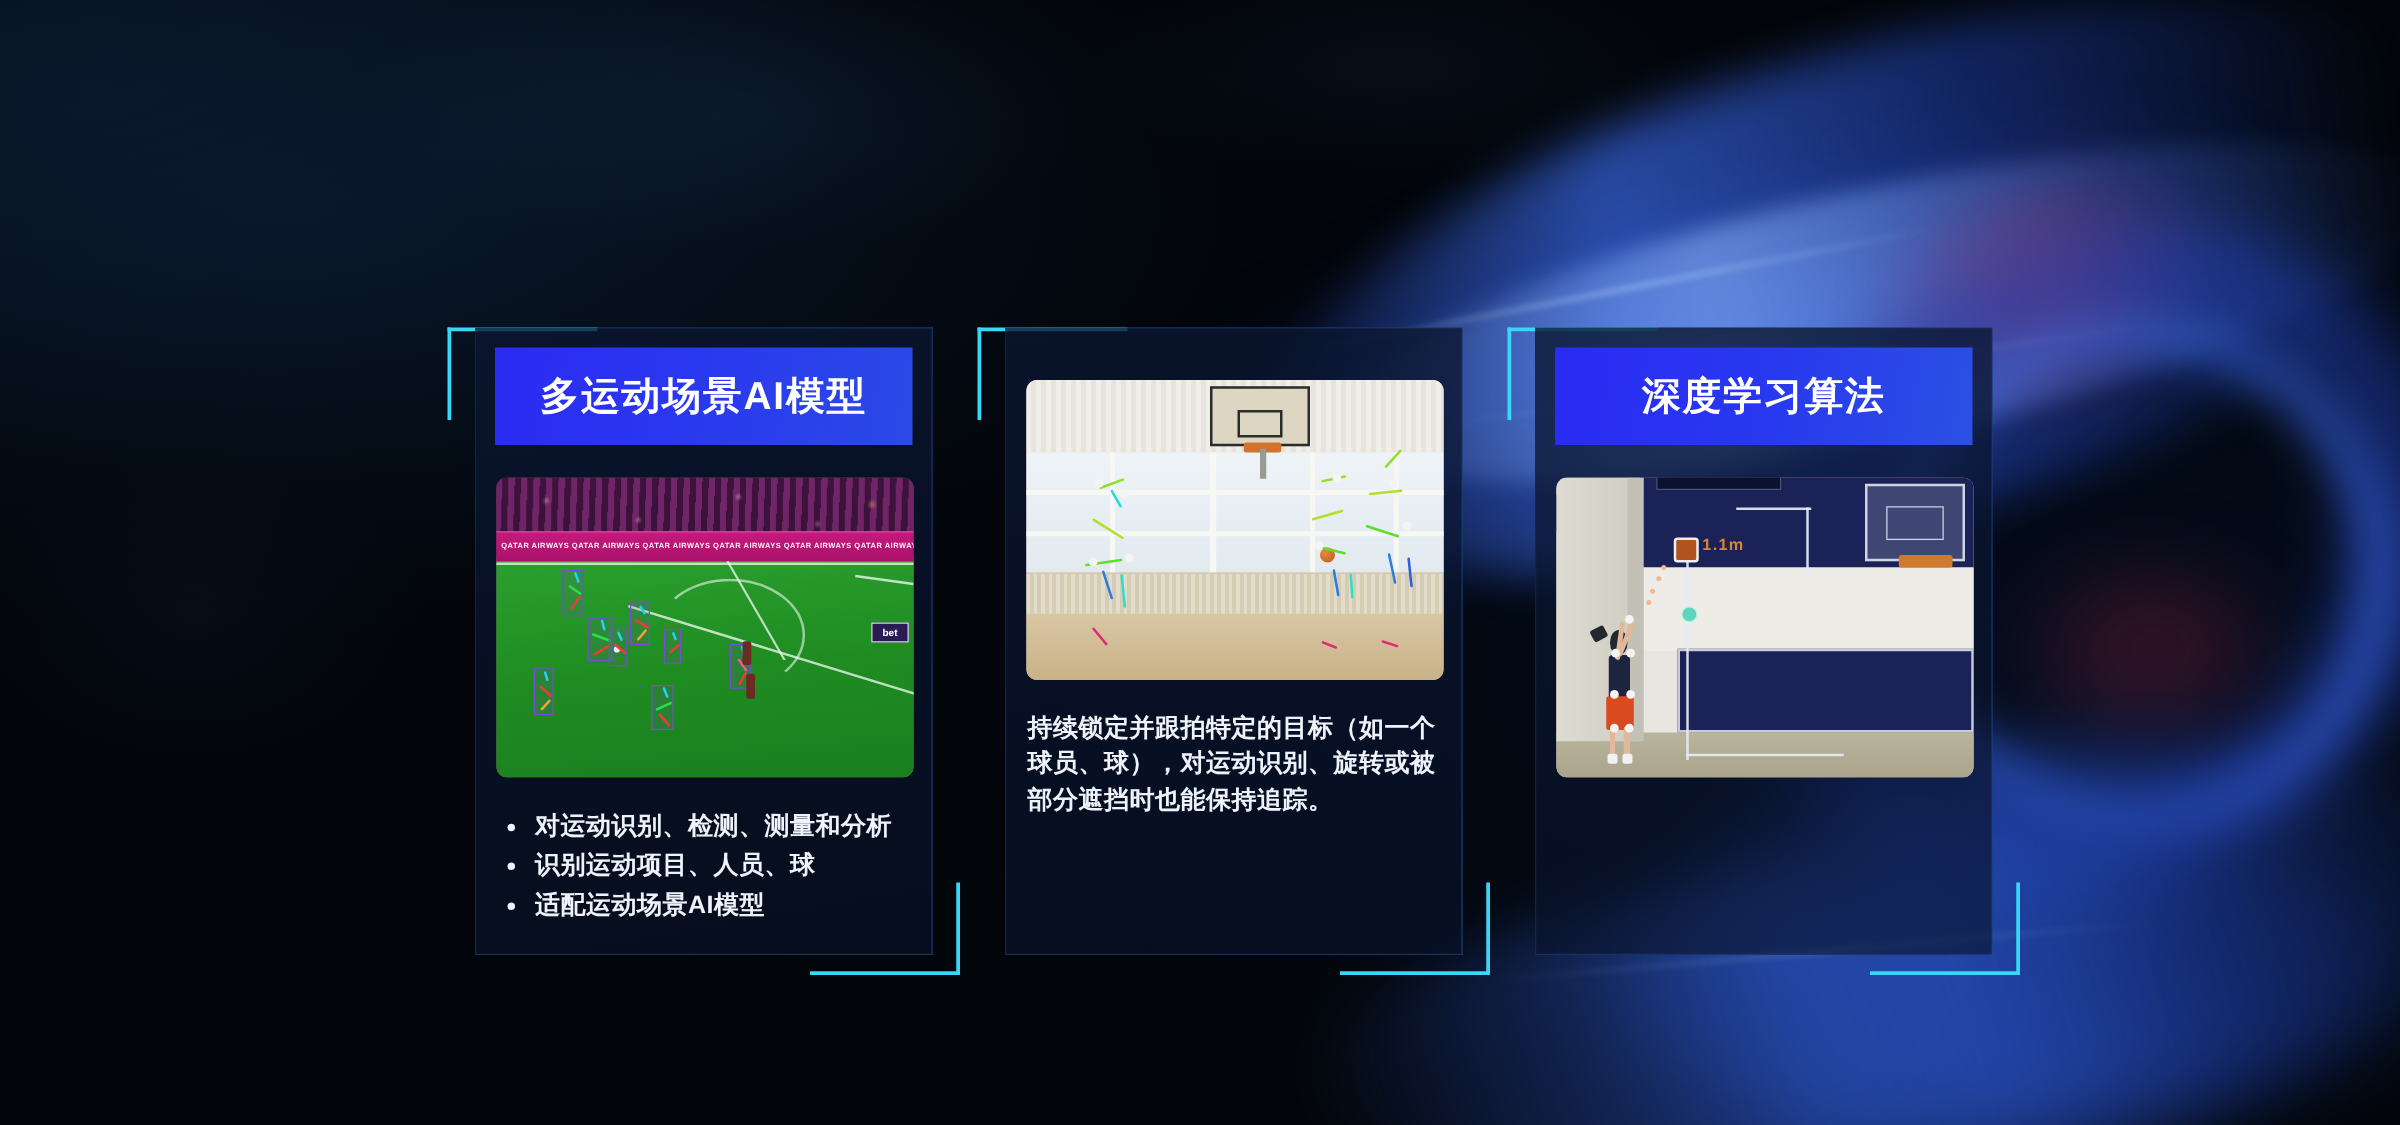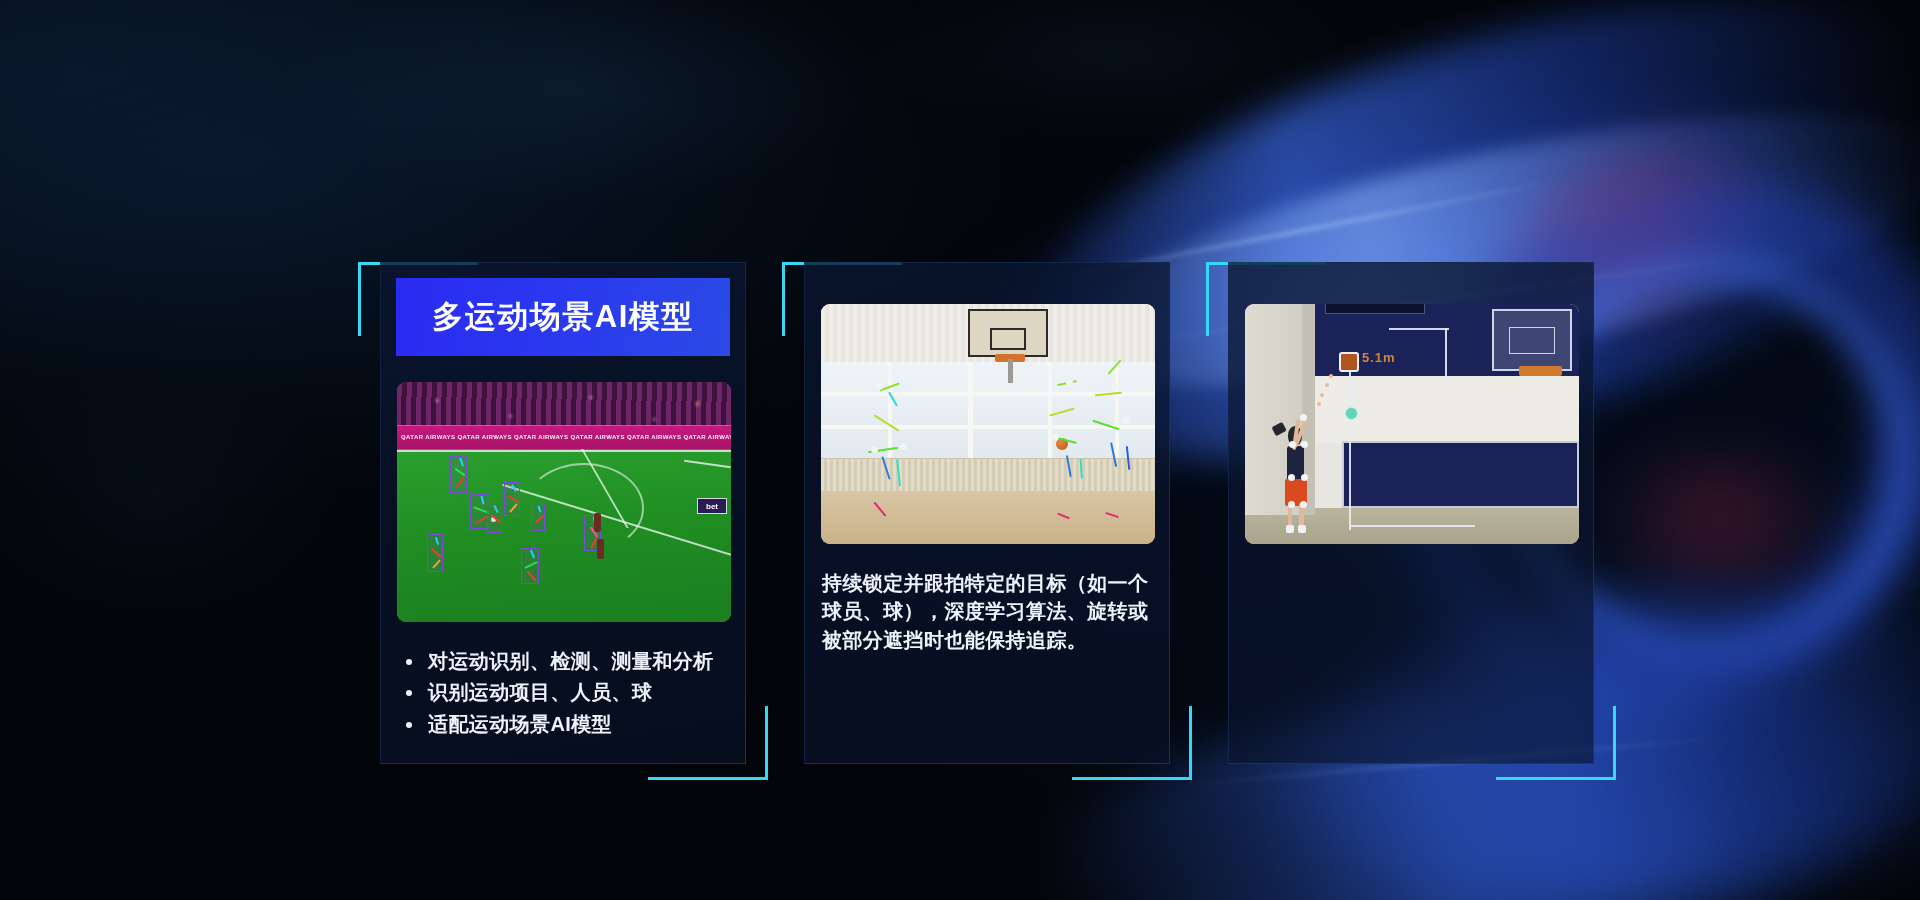--- a/index.html
+++ b/index.html
@@ -436,31 +436,32 @@
             <div class="sline" style="left:6%; top:34%; width:44%; background:#5ce02a; transform:rotate(18deg);"></div>
             <div class="sline" style="left:20%; top:52%; width:40%; background:#2a7ce0; transform:rotate(78deg);"></div>
             <div class="sline" style="left:44%; top:54%; width:38%; background:#2a5ce0; transform:rotate(84deg);"></div>
             <div class="sline" style="left:26%; top:88%; width:22%; background:#e02a74; transform:rotate(18deg);"></div>
             <div class="p-joint" style="left:36%; top:10%;"></div>
             <div class="p-joint" style="left:54%; top:30%;"></div>
           </div>
         </div>
       </div>
 
-      <p class="body-txt">持续锁定并跟拍特定的目标（如一个球员、球），深度学习算法、旋转或被部分遮挡时也能保持追踪。</p>
+      <p class="body-txt">持续锁定并跟拍特定的目标（如一个球员、球），对运动识别、旋转或被部分遮挡时也能保持追踪。</p>
     </div>
   </div>
 
   <div class="card">
     <div class="card-frame">
       <div class="card-border"></div>
       <div class="br br-tl"></div>
       <div class="br br-br"></div>
     </div>
     <div class="card-inner">
+      <div class="card-head h3">深度学习算法</div>
 
       <div class="thumb">
         <div class="trk">
           <div class="trk-navy-top"></div>
           <div class="trk-white"></div>
           <div class="trk-navy-left"></div>
           <div class="trk-navy-mid"></div>
           <div class="trk-floor"></div>
           <div class="trk-pillar"></div>
           <div class="trk-pillar2"></div>
@@ -469,21 +470,21 @@
               <i></i>
             </div>
           <div class="trk-rim"></div>
 
           <div class="trk-line" style="left:43%; top:10%; width:18%; height:2px;"></div>
           <div class="trk-line" style="left:60%; top:10%; width:2px; height:22%;"></div>
           <div class="trk-line" style="left:31%; top:22%; width:2px; height:72%;"></div>
           <div class="trk-line" style="left:31%; top:92%; width:38%; height:2px;"></div>
 
           <div class="trk-box" style="left:28%; top:20%;"></div>
-          <div class="trk-lbl" style="left:35%; top:19%;">5.1m</div>
+          <div class="trk-lbl" style="left:35%; top:19%;">1.1m</div>
           <div class="trk-greendot" style="left:30%; top:43%;"></div>
           <div class="trk-dot" style="left:25%; top:29%;"></div>
           <div class="trk-dot" style="left:24%; top:33%;"></div>
           <div class="trk-dot" style="left:22.5%; top:37%;"></div>
           <div class="trk-dot" style="left:21.5%; top:41%;"></div>
 
           <div class="player" style="left:9%; top:46%; width:14%; height:50%;">
             <div class="p-head" style="left:28%; top:10%; width:30%; height:16%;"></div>
             <div class="p-torso" style="left:26%; top:26%; width:36%; height:30%;"></div>
             <div class="p-shorts" style="left:22%; top:54%; width:46%; height:22%;"></div>

